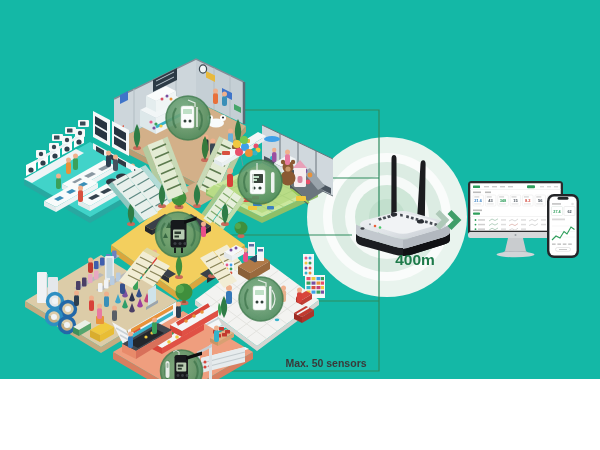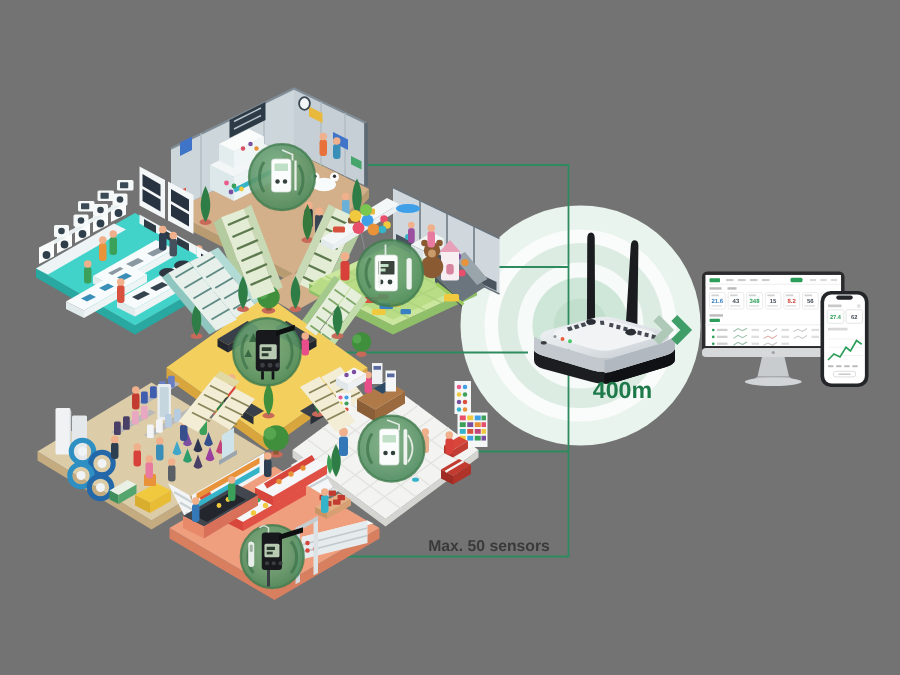--- a/index.html
+++ b/index.html
@@ -1,16 +1,16 @@
 <!DOCTYPE html>
 <html><head>
 <meta charset="utf-8">
 <style>
 html,body{margin:0;padding:0;background:#ffffff;}
-#stage{width:600px;height:450px;position:relative;overflow:hidden;background:#737373;font-family:"Liberation Sans",sans-serif;}
+#stage{width:600px;height:379px;position:relative;overflow:hidden;background:#14b8a6;font-family:"Liberation Sans",sans-serif;}
 </style>
 </head>
 <body>
 <div id="stage">
 <svg width="600" height="450" viewBox="0 0 600 450" xmlns="http://www.w3.org/2000/svg">
 <defs>
 <radialGradient id="rip" cx="50%" cy="50%" r="50%">
   <stop offset="0%" stop-color="#b9dfc6" stop-opacity="0.9"></stop>
   <stop offset="40%" stop-color="#cdead8" stop-opacity="0.55"></stop>
   <stop offset="75%" stop-color="#e2f2e8" stop-opacity="0.35"></stop>

